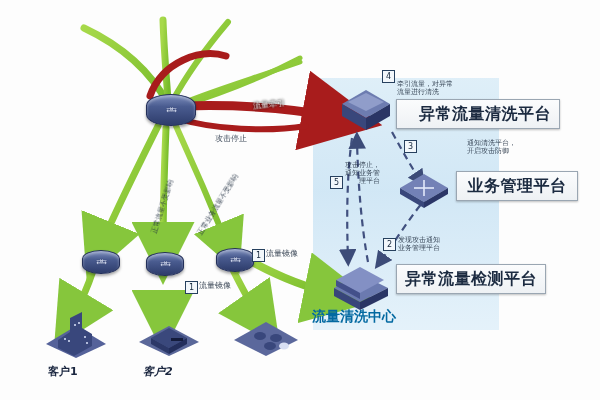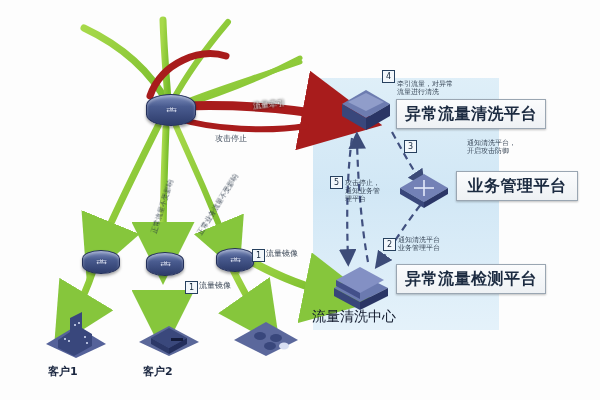--- a/index.html
+++ b/index.html
@@ -27,21 +27,21 @@
     position:absolute;
     background:linear-gradient(180deg,#fbfcfd 0%,#eef1f4 100%);
     border:1px solid #9aa6b2;
     color:#1b2a40;
     font-weight:bold;
     letter-spacing:.5px;
     display:flex;align-items:center;justify-content:center;
     box-shadow:0 1px 2px rgba(0,0,0,.25);
     white-space:nowrap;
   }
-  #plat-clean{left:396px;top:99px;width:148px;height:28px;font-size:16px;}
+  #plat-clean{left:396px;top:99px;width:148px;height:28px;font-size:16px;padding-left:14px;}
   #plat-biz{left:456px;top:171px;width:120px;height:28px;font-size:16px;}
   #plat-detect{left:396px;top:264px;width:148px;height:28px;font-size:16px;}
 
   
   .cn{position:absolute;color:#1d2b3d;white-space:pre;line-height:1.15;}
   .tiny{font-size:7px;}
   .small{font-size:8px;}
   .wht{color:#ffffff;text-shadow:0 0 2px #000,0 0 3px #000;}
   .blurred{filter:blur(.35px);opacity:.88;}
 
@@ -70,21 +70,21 @@
   .router .arrows{
     position:absolute;inset:0;
     color:#dfe7fb;font-size:7px;
     display:flex;align-items:center;justify-content:center;
     letter-spacing:-1px;
     text-shadow:0 0 1px #18224a;
   }
 
   .label-clean-center{
     position:absolute;left:312px;top:308px;
-    font-size:14px;font-weight:normal;color:#0f172a;white-space:nowrap;
+    font-size:14px;font-weight:bold;color:#0369a1;white-space:nowrap;
   }
   .cust-label{
     position:absolute;font-size:11px;color:#1b2740;font-weight:bold;
   }
 
   
   .rot{transform-origin:left top;}
 </style>
 </head>
 <body>
@@ -218,36 +218,36 @@
 
   <div class="stepnum" style="left:382px;top:70px;">4</div>
   <div class="cn tiny blurred" style="left:397px;top:60px;margin-top:20px;">牵引流量，对异常
 流量进行清洗</div>
 
   <div class="stepnum" style="left:404px;top:140px;">3</div>
   <div class="cn tiny blurred" style="left:419px;top:139px;margin-left:48px;">通知清洗平台，
 开启攻击防御</div>
 
   <div class="stepnum" style="left:383px;top:238px;">2</div>
-  <div class="cn tiny blurred" style="left:398px;top:236px;">通知清洗平台
+  <div class="cn tiny blurred" style="left:398px;top:236px;">发现攻击通知
 业务管理平台</div>
 
   <div class="stepnum" style="left:330px;top:176px;">5</div>
-  <div class="cn tiny blurred" style="left:345px;top:179px;">攻击停止，
+  <div class="cn tiny blurred" style="left:345px;top:161px;text-align:right;">攻击停止，
 通知业务管
 理平台</div>
 
   <div class="stepnum" style="left:252px;top:249px;">1</div>
   <div class="cn small blurred" style="left:266px;top:249px;">流量镜像</div>
 
   <div class="stepnum" style="left:185px;top:281px;">1</div>
   <div class="cn small blurred" style="left:199px;top:281px;">流量镜像</div>
 
   <div class="cn small wht blurred" style="left:253px;top:100px;transform:rotate(-6deg);">流量牵引</div>
   <div class="cn small blurred" style="left:215px;top:134px;">攻击停止</div>
   <div class="cn tiny blurred rot" style="left:150px;top:232px;transform:rotate(-72deg);">正常流量不受影响</div>
   <div class="cn tiny blurred rot" style="left:196px;top:232px;transform:rotate(-58deg);">正常业务流量不受影响</div>
 
   <div class="cust-label" style="left:48px;top:364px;">客户1</div>
-  <div class="cust-label" style="left:143px;top:364px;">客户2</div>
+  <div class="cust-label" style="left:143px;top:364px;font-style:italic;">客户2</div>
   <div class="cust-label" style="left:246px;top:364px;margin-top:48px;">客户3</div>
 
 </div>
 
 </body></html>

